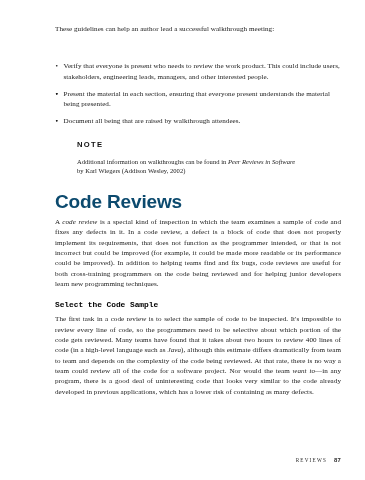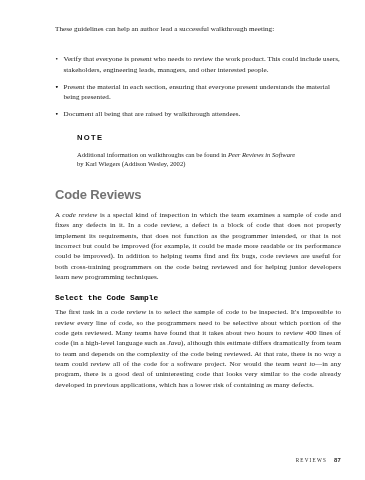--- a/index.html
+++ b/index.html
@@ -31,21 +31,21 @@
   
   p.body {
     margin: 0 0 7px 0;
     font-size: 7.1px;
     line-height: 10.35px;
     text-align: justify;
     text-justify: inter-word;
     hyphens: manual;
     letter-spacing: 0.05px;
   }
-  p.tight { margin-bottom: 20px; }
+  p.tight { margin-bottom: 27px; }
   .ital { font-style: italic; }
 
   
   ul.bullets {
     margin: 9px 0 9px 0;
     padding: 0;
     list-style: none;
   }
   ul.bullets li {
     position: relative;
@@ -83,25 +83,25 @@
     font-size: 6.55px;
     line-height: 9.4px;
     text-align: left;
     letter-spacing: 0.02px;
   }
 
   
   h1.chapter-heading {
     font-family: "Liberation Sans", "DejaVu Sans", sans-serif;
     font-weight: bold;
-    font-size: 13px;
+    font-size: 19px;
     line-height: 15px;
     margin: 4px 0 8px 0;
     letter-spacing: -0.15px;
-    color: #737373;
+    color: #0c4a6e;
   }
   h2.sub-heading {
     font-family: Liberation Mono, monospace;
     font-weight: bold;
     font-size: 7.9px;
     line-height: 9px;
     margin: 11px 0 5px 0;
     letter-spacing: -0.05px;
     color: #000000;
   }

